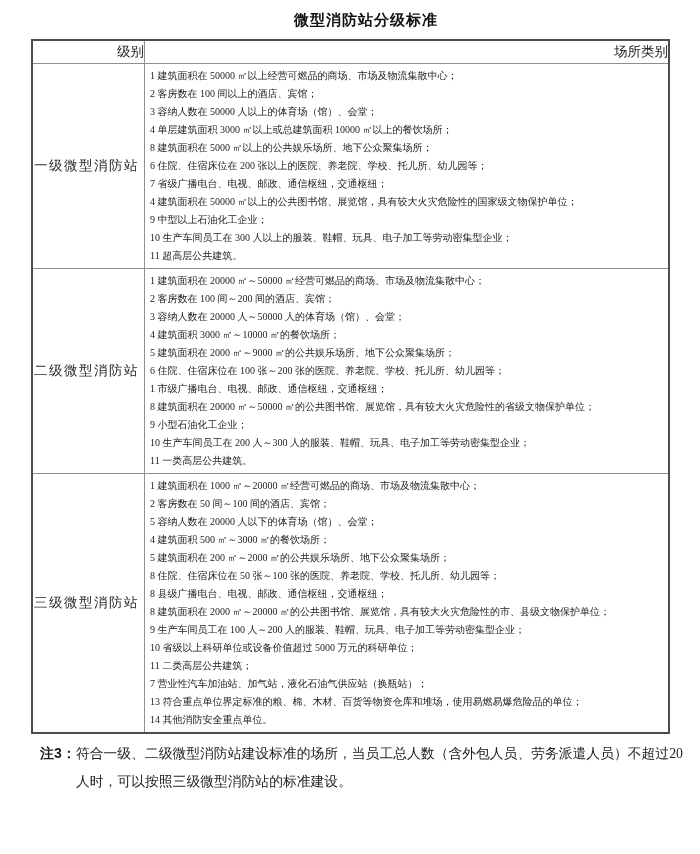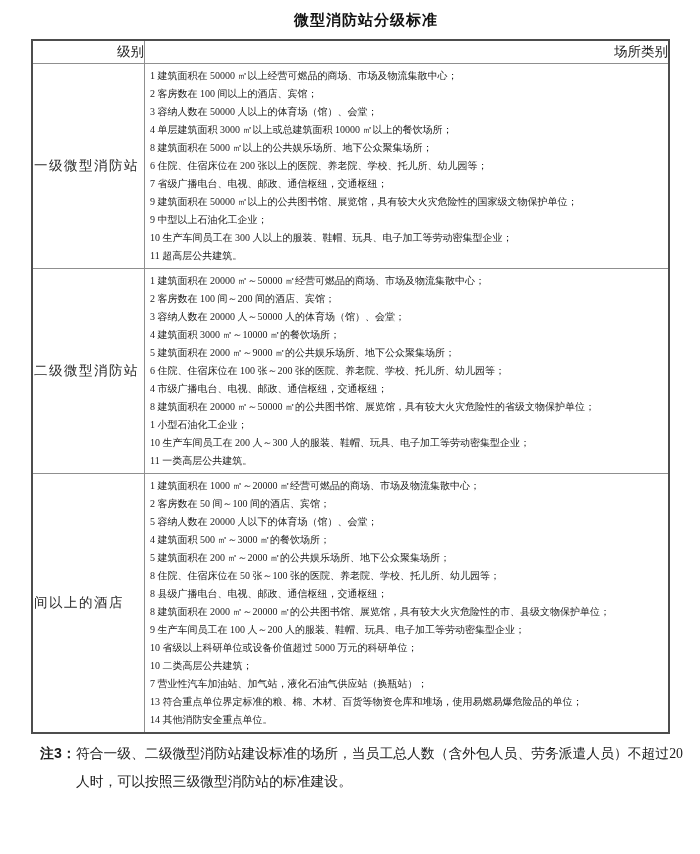--- a/index.html
+++ b/index.html
@@ -91,60 +91,60 @@
         <td class="level-cell">一级微型消防站</td>
         <td class="items-cell">
           <div>
               <div class="item">1 建筑面积在 50000 ㎡以上经营可燃品的商场、市场及物流集散中心；</div>
               <div class="item">2 客房数在 100 间以上的酒店、宾馆；</div>
               <div class="item">3 容纳人数在 50000 人以上的体育场（馆）、会堂；</div>
               <div class="item">4 单层建筑面积 3000 ㎡以上或总建筑面积 10000 ㎡以上的餐饮场所；</div>
               <div class="item">8 建筑面积在 5000 ㎡以上的公共娱乐场所、地下公众聚集场所；</div>
               <div class="item">6 住院、住宿床位在 200 张以上的医院、养老院、学校、托儿所、幼儿园等；</div>
               <div class="item">7 省级广播电台、电视、邮政、通信枢纽，交通枢纽；</div>
-              <div class="item">9 建筑面积在 50000 ㎡以上的公共图书馆、展览馆，具有较大火灾危险性的国家级文物保护单位；</div>
+              <div class="item">4 建筑面积在 50000 ㎡以上的公共图书馆、展览馆，具有较大火灾危险性的国家级文物保护单位；</div>
               <div class="item">9 中型以上石油化工企业；</div>
               <div class="item">10 生产车间员工在 300 人以上的服装、鞋帽、玩具、电子加工等劳动密集型企业；</div>
               <div class="item">11 超高层公共建筑。</div>
             </div>
         </td>
       </tr>
       <tr>
         <td class="level-cell">二级微型消防站</td>
         <td class="items-cell">
           <div>
               <div class="item">1 建筑面积在 20000 ㎡～50000 ㎡经营可燃品的商场、市场及物流集散中心；</div>
               <div class="item">2 客房数在 100 间～200 间的酒店、宾馆；</div>
               <div class="item">3 容纳人数在 20000 人～50000 人的体育场（馆）、会堂；</div>
               <div class="item">4 建筑面积 3000 ㎡～10000 ㎡的餐饮场所；</div>
               <div class="item">5 建筑面积在 2000 ㎡～9000 ㎡的公共娱乐场所、地下公众聚集场所；</div>
               <div class="item">6 住院、住宿床位在 100 张～200 张的医院、养老院、学校、托儿所、幼儿园等；</div>
-              <div class="item">4 市级广播电台、电视、邮政、通信枢纽，交通枢纽；</div>
+              <div class="item">1 市级广播电台、电视、邮政、通信枢纽，交通枢纽；</div>
               <div class="item">8 建筑面积在 20000 ㎡～50000 ㎡的公共图书馆、展览馆，具有较大火灾危险性的省级文物保护单位；</div>
-              <div class="item">1 小型石油化工企业；</div>
+              <div class="item">9 小型石油化工企业；</div>
               <div class="item">10 生产车间员工在 200 人～300 人的服装、鞋帽、玩具、电子加工等劳动密集型企业；</div>
               <div class="item">11 一类高层公共建筑。</div>
             </div>
         </td>
       </tr>
       <tr>
-        <td class="level-cell">间以上的酒店</td>
+        <td class="level-cell">三级微型消防站</td>
         <td class="items-cell">
           <div>
               <div class="item">1 建筑面积在 1000 ㎡～20000 ㎡经营可燃品的商场、市场及物流集散中心；</div>
               <div class="item">2 客房数在 50 间～100 间的酒店、宾馆；</div>
               <div class="item">5 容纳人数在 20000 人以下的体育场（馆）、会堂；</div>
               <div class="item">4 建筑面积 500 ㎡～3000 ㎡的餐饮场所；</div>
               <div class="item">5 建筑面积在 200 ㎡～2000 ㎡的公共娱乐场所、地下公众聚集场所；</div>
               <div class="item">8 住院、住宿床位在 50 张～100 张的医院、养老院、学校、托儿所、幼儿园等；</div>
               <div class="item">8 县级广播电台、电视、邮政、通信枢纽，交通枢纽；</div>
               <div class="item">8 建筑面积在 2000 ㎡～20000 ㎡的公共图书馆、展览馆，具有较大火灾危险性的市、县级文物保护单位；</div>
               <div class="item">9 生产车间员工在 100 人～200 人的服装、鞋帽、玩具、电子加工等劳动密集型企业；</div>
               <div class="item">10 省级以上科研单位或设备价值超过 5000 万元的科研单位；</div>
-              <div class="item">10 二类高层公共建筑；</div>
+              <div class="item">11 二类高层公共建筑；</div>
               <div class="item">7 营业性汽车加油站、加气站，液化石油气供应站（换瓶站）；</div>
               <div class="item">13 符合重点单位界定标准的粮、棉、木材、百货等物资仓库和堆场，使用易燃易爆危险品的单位；</div>
               <div class="item">14 其他消防安全重点单位。</div>
             </div>
         </td>
       </tr>
     </tbody>
   </table>
 
   <div class="footnote"><span class="footnote-label">注3：</span><span>符合一级、二级微型消防站建设标准的场所，当员工总人数（含外包人员、劳务派遣人员）不超过20人时，可以按照三级微型消防站的标准建设。</span></div>

